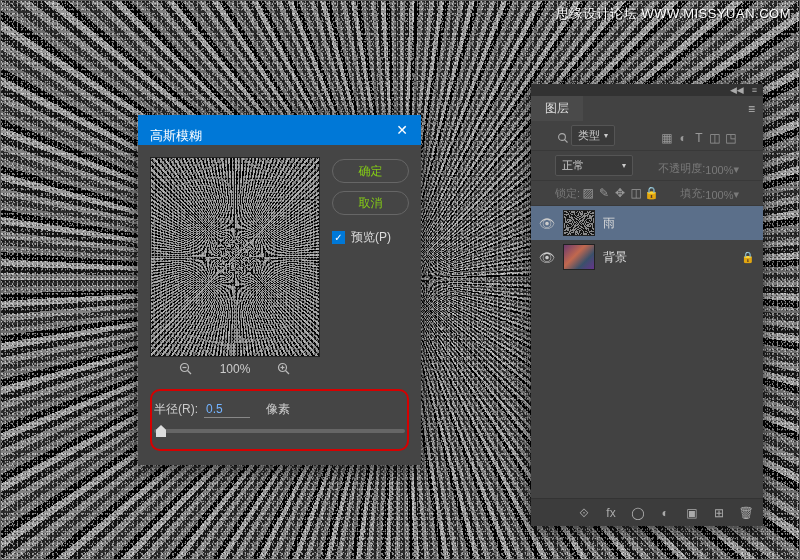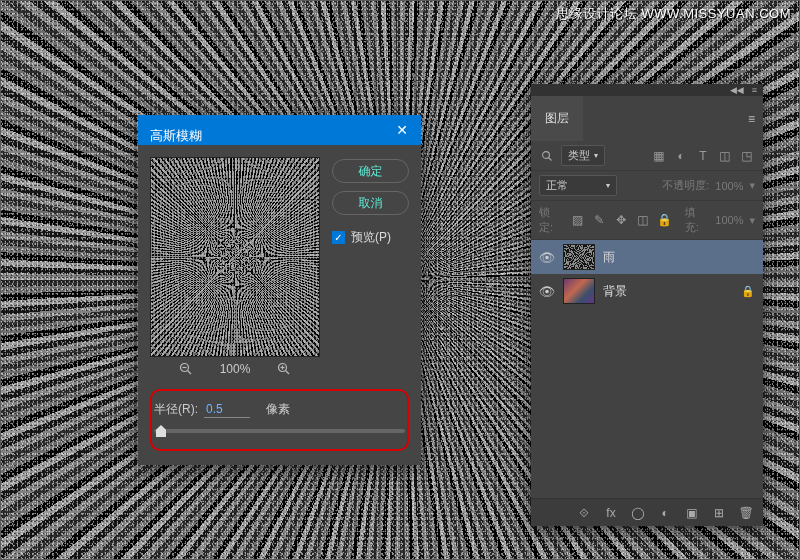--- a/index.html
+++ b/index.html
@@ -12,39 +12,39 @@
 
 .dialog{position:absolute;top:114px;left:137px;width:283px;background:#454545;box-shadow:0 4px 20px rgba(0,0,0,.6);z-index:10}
 .dlg-title{height:30px;background:#0078d7;color:#fff;display:flex;align-items:flex-end;justify-content:space-between;padding:0 0 0 12px;font-size:13px}
 .dlg-close{width:38px;height:30px;display:flex;align-items:center;justify-content:center;color:#fff;font-size:14px;cursor:pointer}
 .dlg-body{padding:12px 12px 14px;position:relative}
 .preview-row{display:flex;gap:12px;align-items:flex-start}
 .preview-box{width:170px;height:200px;background:#333;border:1px solid #222;position:relative;overflow:hidden}
 .preview-box .pn1{position:absolute;inset:0;background-image:repeating-conic-gradient(#999 0deg 1deg,#222 1deg 2deg,#888 2deg 3deg,#333 3deg 4deg);filter:contrast(1.5)}
 .preview-box .pn2{position:absolute;inset:0;background:radial-gradient(circle at 20% 30%,#ccc 0.6px,transparent 1px),radial-gradient(circle at 60% 70%,#aaa 0.6px,transparent 1px),radial-gradient(circle at 80% 20%,#222 0.6px,transparent 1px);background-size:3px 3px,4px 4px,5px 5px;opacity:.6}
 .btns{display:flex;flex-direction:column;gap:8px;width:78px;margin-top:2px}
-.btn{height:24px;border:1px solid #666;border-radius:12px;background:#454545;color:#5eead4;font-size:12px;display:flex;align-items:center;justify-content:center;cursor:pointer}
+.btn{height:24px;border:1px solid #666;border-radius:12px;background:#454545;color:#84cc16;font-size:12px;display:flex;align-items:center;justify-content:center;cursor:pointer}
 .chkrow{display:flex;align-items:center;gap:6px;color:#ddd;font-size:12px;margin-top:6px}
 .chkbox{width:13px;height:13px;background:#0078d7;border:1px solid #0078d7;display:flex;align-items:center;justify-content:center;color:#fff;font-size:10px;line-height:1}
 .zoom-row{display:flex;align-items:center;justify-content:center;gap:26px;color:#ccc;font-size:12px;margin-top:4px;width:170px}
 .zoom-ic{width:16px;height:16px;display:flex;align-items:center;justify-content:center;font-size:12px}
 
 .radius-wrap{margin-top:12px;border:2.5px solid #d60000;border-radius:10px;padding:10px 2px 16px;position:relative}
 .radius-line{display:flex;align-items:center;gap:6px;color:#ccc;font-size:12px}
 .radius-input{background:transparent;border:none;border-bottom:1px solid #888;color:#73b3ff;width:46px;font-size:12px;outline:none;padding:1px 2px}
 .slider{position:relative;height:4px;background:#666;margin-top:11px;border-radius:2px}
 .slider-thumb{position:absolute;top:-4px;left:2px;width:10px;height:12px;background:#ddd;clip-path:polygon(50% 0,100% 40%,100% 100%,0 100%,0 40%)}
 
 
 .panel{position:absolute;top:83px;right:36px;width:232px;height:442px;background:#424242;box-shadow:0 4px 18px rgba(0,0,0,.6);z-index:9;display:flex;flex-direction:column}
 .panel-tabs{height:12px;background:#323232;display:flex;justify-content:flex-end;align-items:center;padding:0 6px;gap:8px;color:#aaa;font-size:9px}
 .panel-header{display:flex;align-items:center;background:#424242}
-.tab-active{background:#4a4a4a;color:#ddd;font-size:12px;padding:14px 14px;border-bottom:none}
+.tab-active{background:#4a4a4a;color:#ddd;font-size:12px;padding:4px 14px;border-bottom:none}
 .menu-ic{margin-left:auto;padding:0 8px;color:#bbb;font-size:12px}
-.row{display:flex;align-items:center;padding:4px 8px;gap:6px;color:#bbb;font-size:11px;border-bottom:1px solid #393939}
+.row{display:flex;align-items:flex-end;padding:4px 24px;color:#bbb;font-size:11px;border-bottom:1px solid #393939}
 .sel{background:#3a3a3a;border:1px solid #555;color:#ccc;font-size:11px;padding:2px 6px;display:flex;align-items:center;gap:4px;border-radius:2px}
 .sel .caret{font-size:8px}
 .ic{width:16px;height:16px;display:flex;align-items:center;justify-content:center;color:#999;font-size:12px}
 .spacer{flex:1}
 .dim{color:#7a7a7a}
 
 .layer-list{flex:1;background:#424242;overflow:hidden}
 .layer{display:flex;align-items:center;gap:8px;padding:4px 8px;color:#ddd;font-size:12px}
 .layer.sel-l{background:#5b6f8a}
 .eye{width:16px;height:16px;color:#ccc;font-size:13px;display:flex;align-items:center;justify-content:center}

